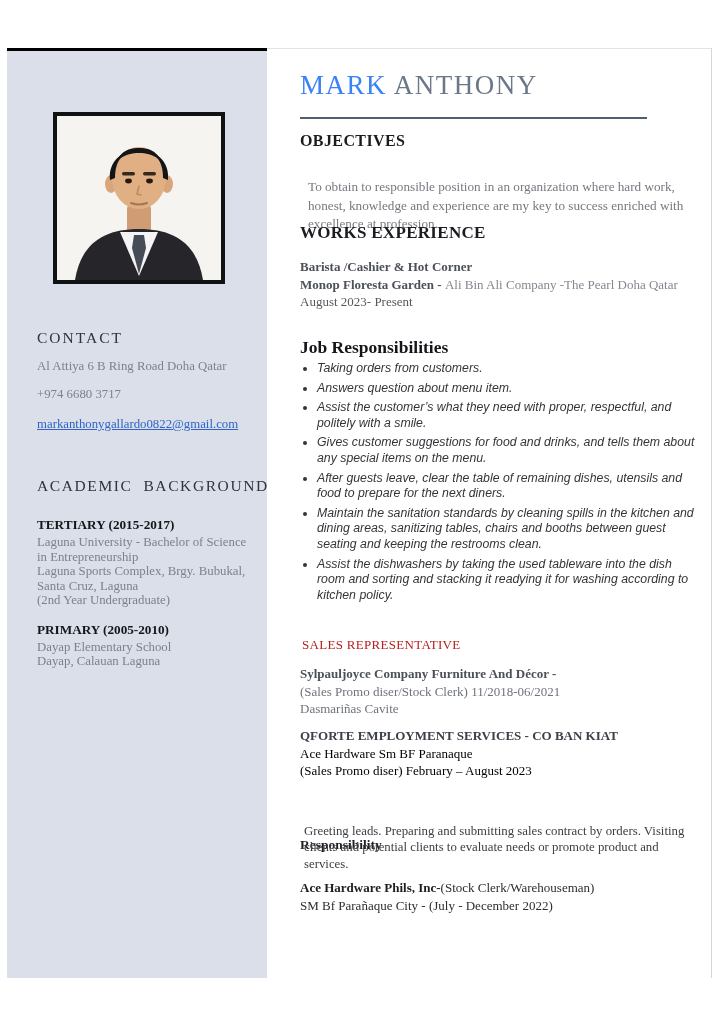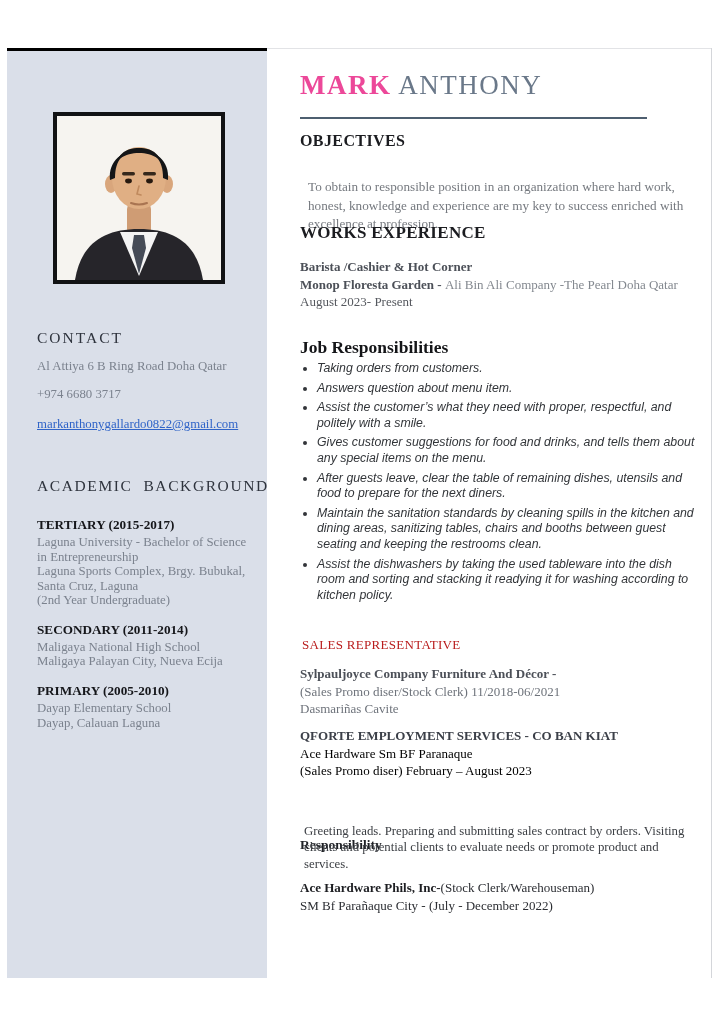--- a/index.html
+++ b/index.html
@@ -33,21 +33,21 @@
   .contact-email a{color:#3064c8;text-decoration:underline;font-size:12.8px;}
   .edu-entry{margin-bottom:14px;}
   .edu-title{font-size:13.2px;font-weight:bold;color:#15161a;margin:0 0 2px 0;}
   .edu-line{font-size:12.8px;color:#7b828e;line-height:1.14;margin:0;}
 
   
   .main-abs{position:absolute;left:300px;}
   .name-title{
     top:70px;font-size:27px;letter-spacing:1.5px;margin:0;font-weight:400;
   }
-  .name-first{color:#ec4899;font-weight:bold;}
+  .name-first{color:#3b82f6;}
   .name-last{color:#6a7889;}
   .name-rule{top:117px;width:347px;height:2px;background:#4e5f70;}
 
   .h-objectives{top:132px;font-size:16px;font-weight:bold;color:#1b1c20;letter-spacing:.4px;margin:0;}
   .p-objectives{top:170px;width:385px;font-size:13.2px;color:#75797f;line-height:1.42;margin:8px;}
 
   .h-works{top:223px;font-size:17px;font-weight:bold;color:#1b1c20;letter-spacing:.3px;margin:0;}
   .job-block{font-size:13px;line-height:17.5px;margin:0;}
   .job1{top:258px;width:395px;}
   .job-title-strong{font-weight:bold;color:#4c5058;}
@@ -117,25 +117,20 @@
   <div class="side-block" style="top:426px;">
     <h2 class="side-heading" style="letter-spacing:1.6px;">ACADEMIC  BACKGROUND</h2>
 
     <div class="edu-entry" style="margin-top:22px;">
       <p class="edu-title">TERTIARY (2015-2017)</p>
       <p class="edu-line">Laguna University - Bachelor of Science in Entrepreneurship</p>
       <p class="edu-line">Laguna Sports Complex, Brgy. Bubukal, Santa Cruz, Laguna</p>
       <p class="edu-line">(2nd Year Undergraduate)</p>
     </div>
 
-    <div class="edu-entry">
-      <p class="edu-title">SECONDARY (2011-2014)</p>
-      <p class="edu-line">Maligaya National High School</p>
-      <p class="edu-line">Maligaya Palayan City, Nueva Ecija</p>
-    </div>
 
     <div class="edu-entry">
       <p class="edu-title">PRIMARY (2005-2010)</p>
       <p class="edu-line">Dayap Elementary School</p>
       <p class="edu-line">Dayap, Calauan Laguna</p>
     </div>
   </div>
 </div>
 
 <h1 class="main-abs name-title"><span class="name-first">MARK</span><span> </span><span class="name-last">ANTHONY</span></h1>

